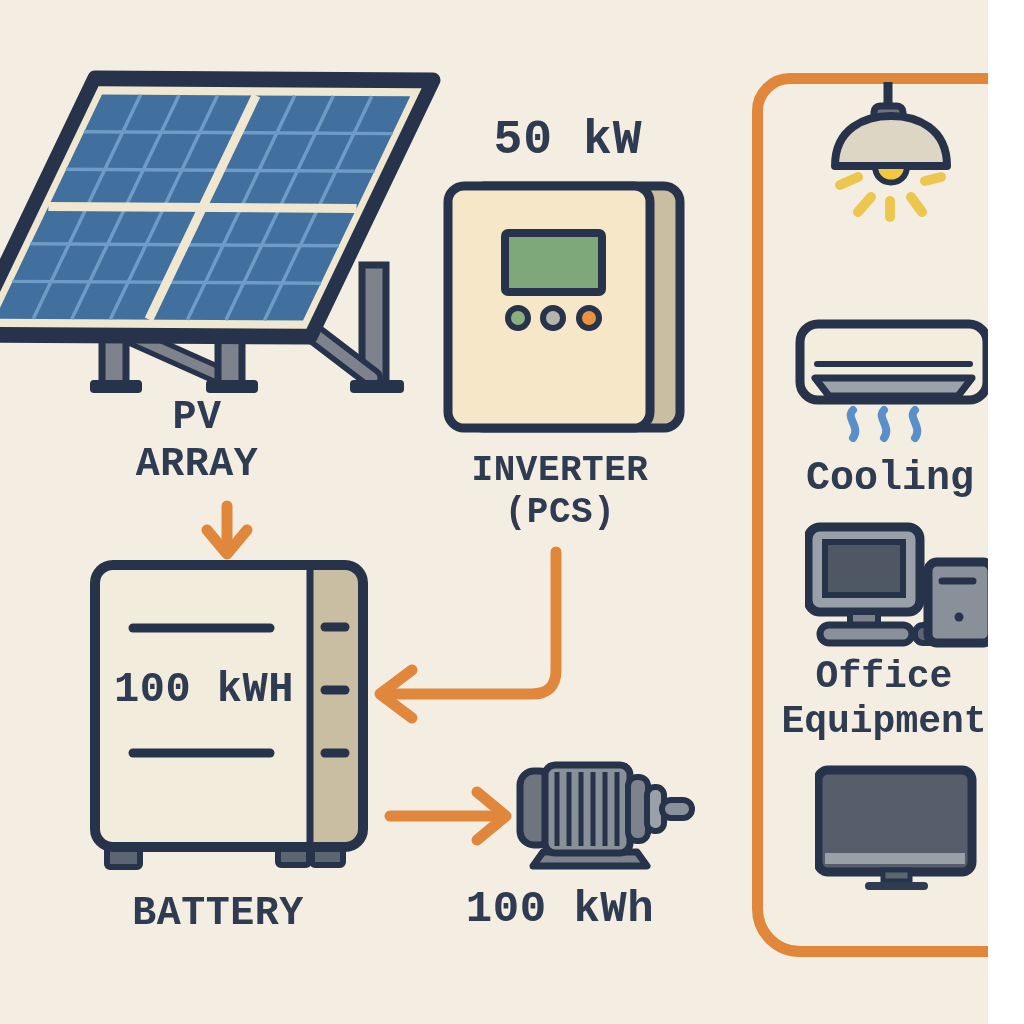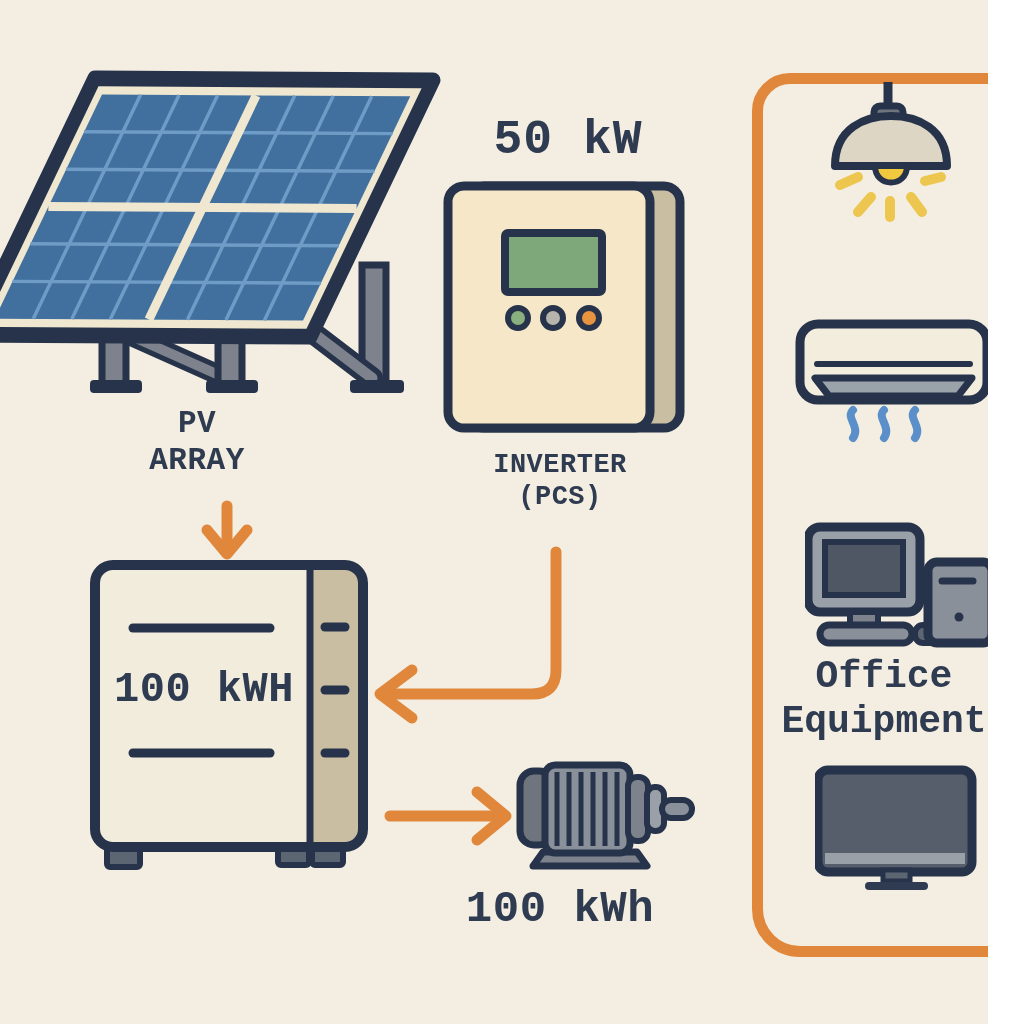--- a/index.html
+++ b/index.html
@@ -157,30 +157,32 @@
 
   <svg style="left:815px;top:763px" width="170" height="130" viewBox="0 0 170 130">
     <rect x="3" y="7" width="154" height="102" rx="10" fill="#555e6a" stroke="#26334a" stroke-width="9"></rect>
     <rect x="10" y="90" width="140" height="11" fill="#9aa0a8"></rect>
     <rect x="68" y="107" width="27" height="11" fill="#5c6673" stroke="#26334a" stroke-width="5"></rect>
     <rect x="50" y="119" width="63" height="8" rx="4" fill="#2e3b50"></rect>
   </svg>
 
   <div class="label" style="left:448px;top:112px;width:240px;font-size:48px;letter-spacing:1px">50 kW</div>
 
-  <div class="label" style="left:97px;top:406px;width:200px;font-size:31px">PV
+  <div class="label" style="left:97px;top:394px;width:200px;font-size:40px">PV
 ARRAY</div>
 
-  <div class="label" style="left:440px;top:450px;width:240px;font-size:27px">INVERTER
+  <div class="label" style="left:440px;top:450px;width:240px;font-size:36px">INVERTER
 (PCS)</div>
 
   <div class="label" style="left:94px;top:666px;width:220px;font-size:42px">100 kWH</div>
 
+  <div class="label" style="left:118px;top:890px;width:200px;font-size:40px">BATTERY</div>
 
   <div class="label" style="left:440px;top:884px;width:240px;font-size:44px">100 kWh</div>
 
 
+  <div class="label" style="left:790px;top:455px;width:200px;font-size:40px;letter-spacing:0">Cooling</div>
 
   <div class="label" style="left:759px;top:655px;width:250px;font-size:38px;letter-spacing:0">Office
 Equipment</div>
 
 
 </div>
 
 </body></html>

